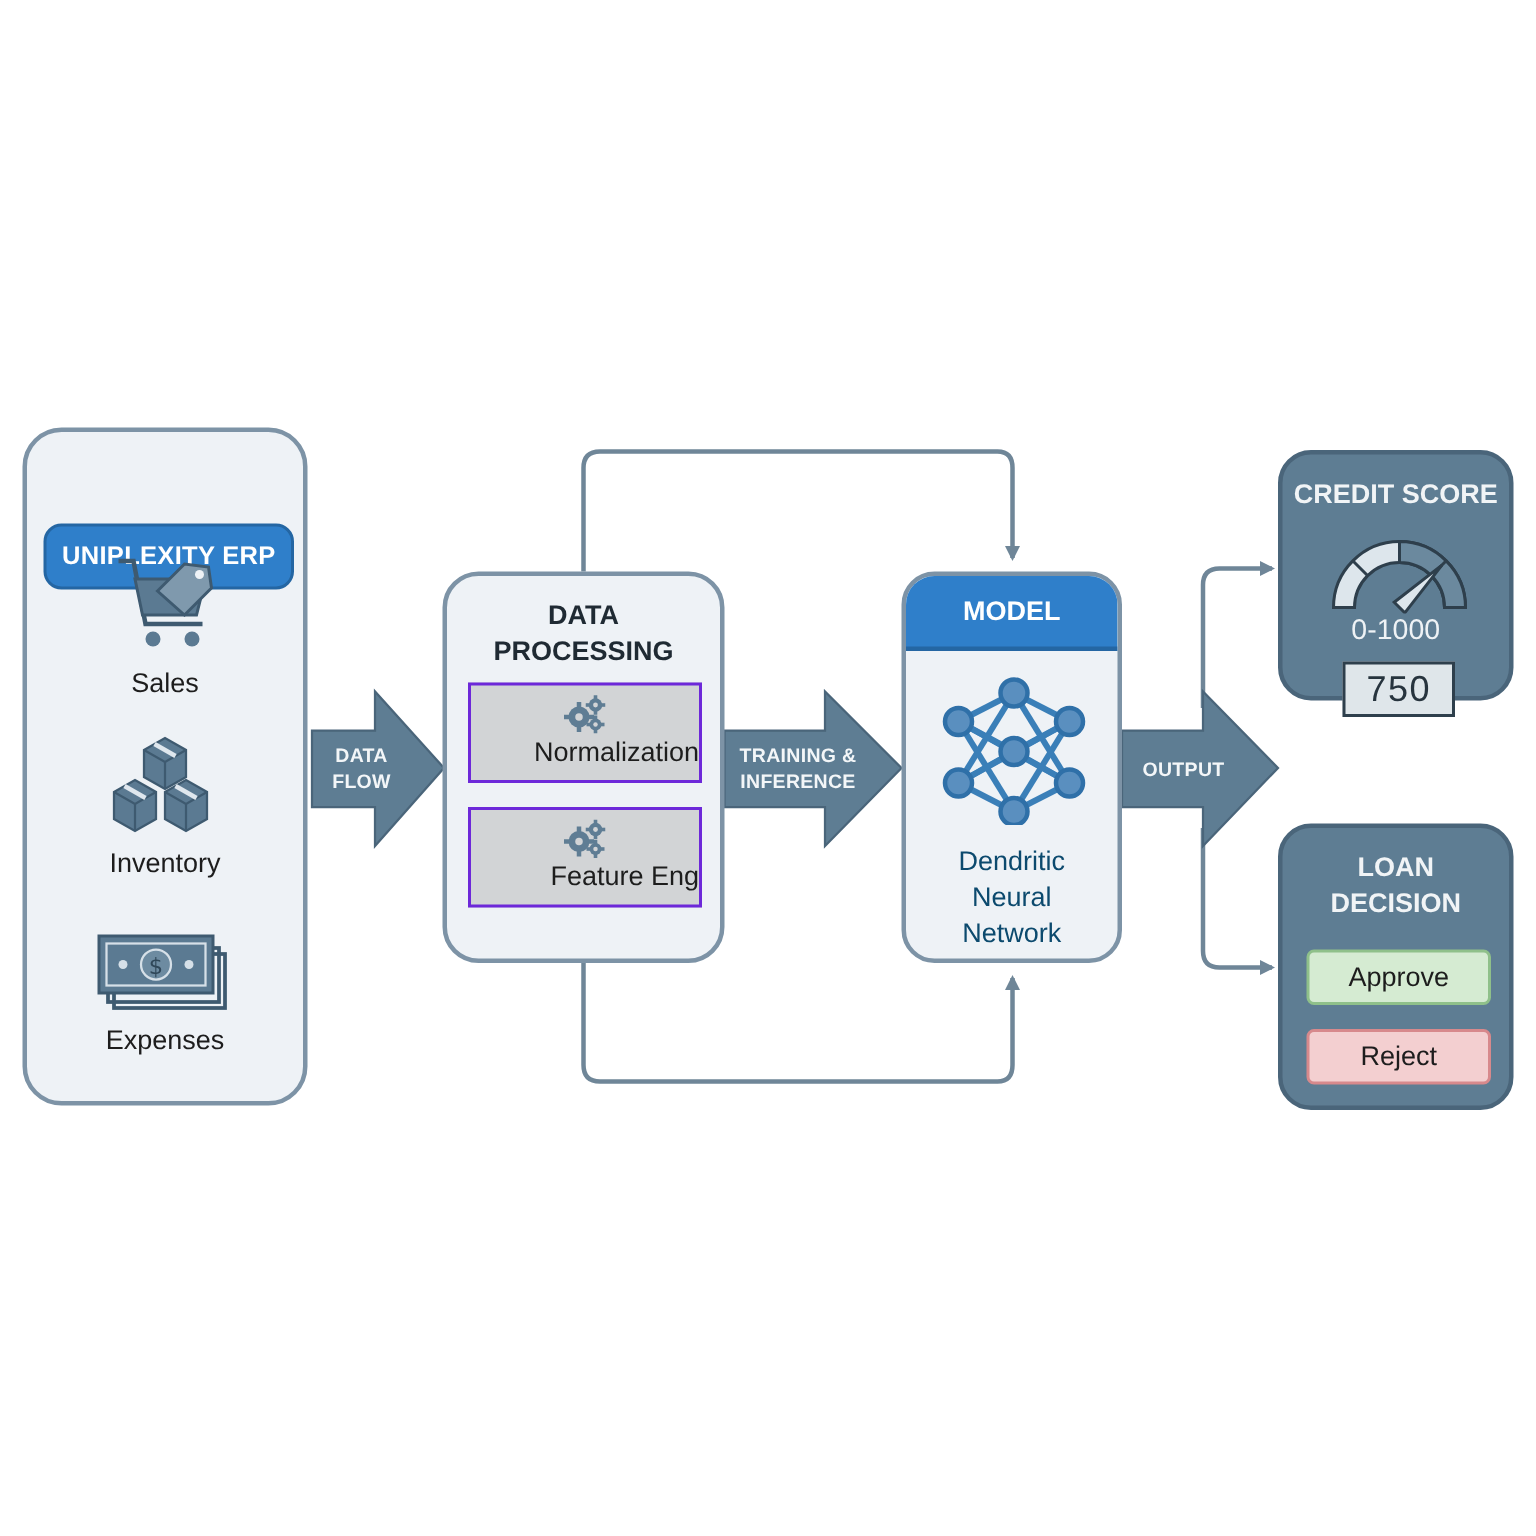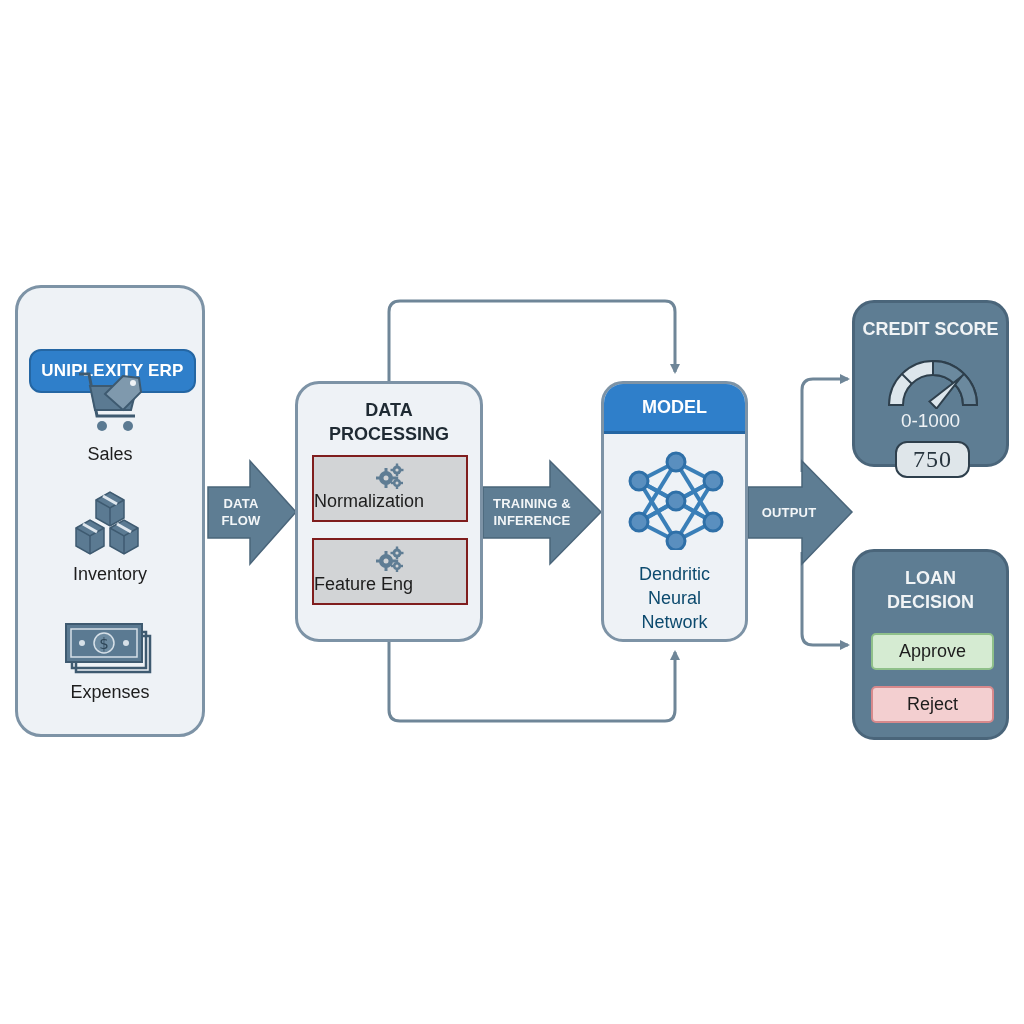--- a/index.html
+++ b/index.html
@@ -30,22 +30,22 @@
   .proc {
     left: 295px; top: 381px; width: 188px; height: 261px;
     background: #eef2f6; border: 3px solid #7d93a6; border-radius: 24px; box-sizing: border-box;
   }
   .proc-title {
     position: absolute; left: 0; top: 14px; width: 100%; text-align: center;
     font-weight: bold; font-size: 18px; line-height: 24px; color: #1f2a33;
   }
   .proc-step {
     position: absolute; left: 14px; width: 156px; height: 67px;
-    background: #d2d4d6; border: 2px solid #7f1d1d; box-sizing: border-box;
-    text-align: left;
+    background: #d2d4d6; border: 2px solid #6d28d9; box-sizing: border-box;
+    text-align: right;
   }
   .proc-step .lbl { display: block; font-size: 18px; color: #1d1d1d; margin-top: 2px; }
   .gear { display: block; margin: 6px auto 0; width: 28px; height: 26px; }
 
   
   .model {
     left: 601px; top: 381px; width: 147px; height: 261px;
     background: #eef2f6; border: 3px solid #7d93a6; border-radius: 22px;
     box-sizing: border-box; overflow: hidden;
   }
@@ -65,23 +65,23 @@
   }
   .credit { left: 852px; top: 300px; width: 157px; height: 167px; }
   .loan { left: 852px; top: 549px; width: 157px; height: 191px; }
   .out-title {
     position: absolute; left: 0; width: 100%; text-align: center;
     color: #f1f4f6; font-weight: bold; font-size: 18px; line-height: 24px;
   }
   .range { position: absolute; left: 0; top: 107px; width: 100%; text-align: center; color: #eef2f5; font-size: 19px; }
   .score-display {
     position: absolute; left: 40px; top: 138px; width: 75px; height: 37px;
-    background: #dfe6ea; border: 2px solid #2e3f4c; border-radius: 12px; box-sizing: border-box;
+    background: #dfe6ea; border: 2px solid #2e3f4c; border-radius: 0; box-sizing: border-box;
     display: flex; align-items: center; justify-content: center;
-    font-family: Liberation Serif, serif; font-size: 24px; color: #27343e; letter-spacing: 1px;
+    font-family: Liberation Sans, sans-serif; font-size: 24px; color: #27343e; letter-spacing: 1px;
   }
   .decision-btn {
     position: absolute; left: 16px; width: 123px; height: 37px; border-radius: 5px;
     box-sizing: border-box; display: flex; align-items: center; justify-content: center;
     font-size: 18px; color: #1d1d1d; cursor: pointer;
   }
   .approve { top: 81px; background: #d5ebd2; border: 2px solid #8fc08a; }
   .reject { top: 134px; background: #f3cfd0; border: 2px solid #d7898c; }
 
   .arrow-label {

